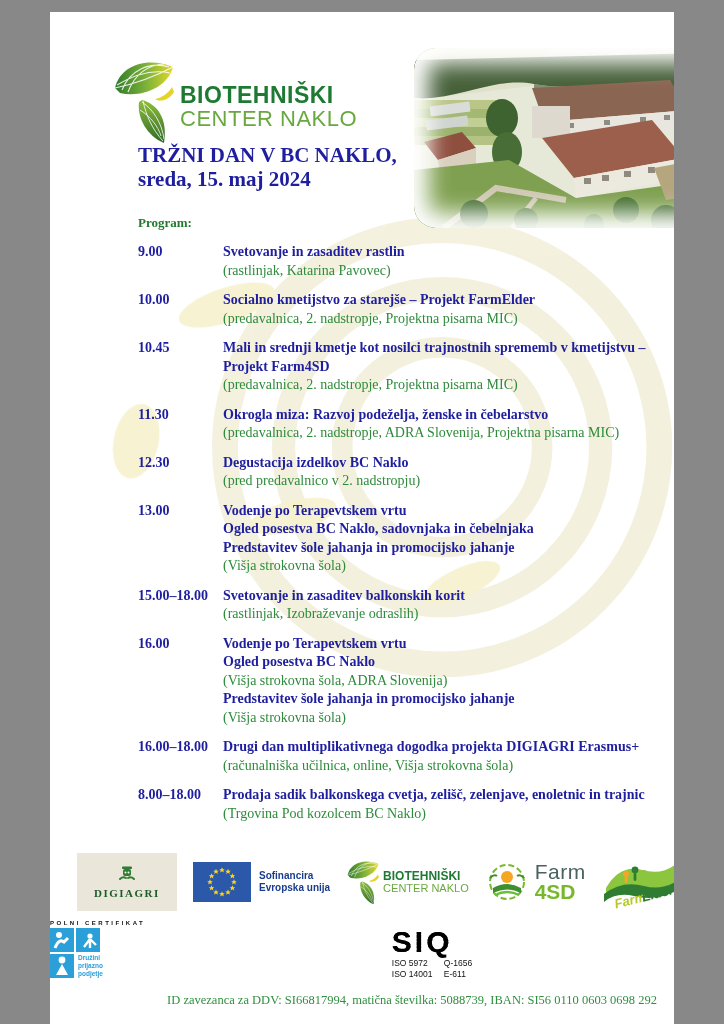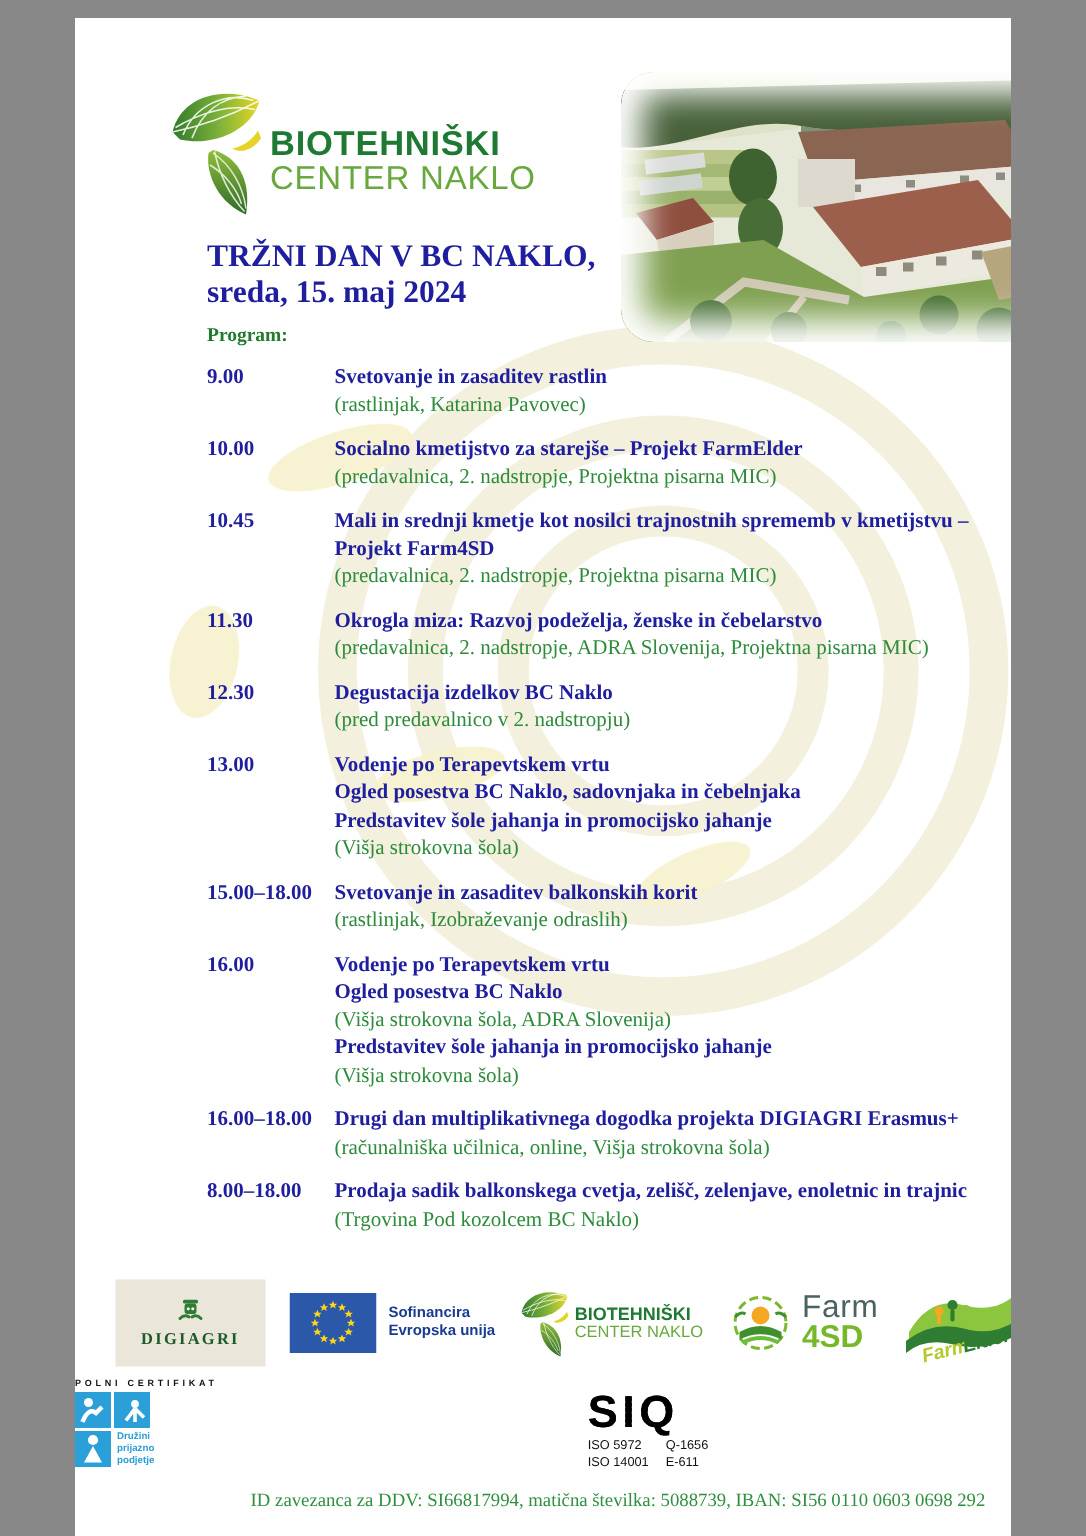--- a/index.html
+++ b/index.html
@@ -19,21 +19,21 @@
   .logo-block{position:absolute;left:62px;top:42px;display:flex;align-items:center;}
   .logo-leaves{width:64px;height:94px;}
   .logo-text{margin-left:4px;font-family:"Liberation Sans",sans-serif;line-height:1.04;margin-top:12px;}
   .logo-text .l1{font-size:23px;font-weight:bold;color:var(--dark-green);letter-spacing:.5px;}
   .logo-text .l2{font-size:22px;font-weight:400;color:var(--light-green);letter-spacing:.5px;}
   .photo{
     position:absolute;left:364px;top:36px;width:332px;height:180px;border-radius:22px;overflow:hidden;
   }
   .photo::after{content:"";position:absolute;inset:0;border-radius:22px;box-shadow:inset 0 0 22px 15px #fff;}
   .photo svg{display:block;width:100%;height:100%;}
-  .title-block{position:absolute;left:88px;top:146px;color:var(--navy);font-weight:bold;font-size:21px;line-height:24px;}
+  .title-block{position:absolute;left:88px;top:131px;color:var(--navy);font-weight:bold;font-size:21px;line-height:24px;}
   
   .program-label{position:absolute;left:88px;top:203px;color:#237a2e;font-weight:bold;font-size:13px;}
   .program{position:absolute;left:88px;top:231px;width:600px;font-size:14px;line-height:18.5px;}
   .program-entry{display:flex;margin-bottom:11px;}
   .program-entry .time{width:85px;flex:0 0 85px;color:var(--navy);font-weight:bold;white-space:nowrap;}
   .program-entry .desc{flex:1;}
   .evt{color:var(--navy);font-weight:bold;white-space:nowrap;}
   .loc{color:var(--green);white-space:nowrap;}
   
   .partners{position:absolute;left:0;top:841px;width:724px;display:flex;align-items:center;justify-content:center;gap:16px;}

